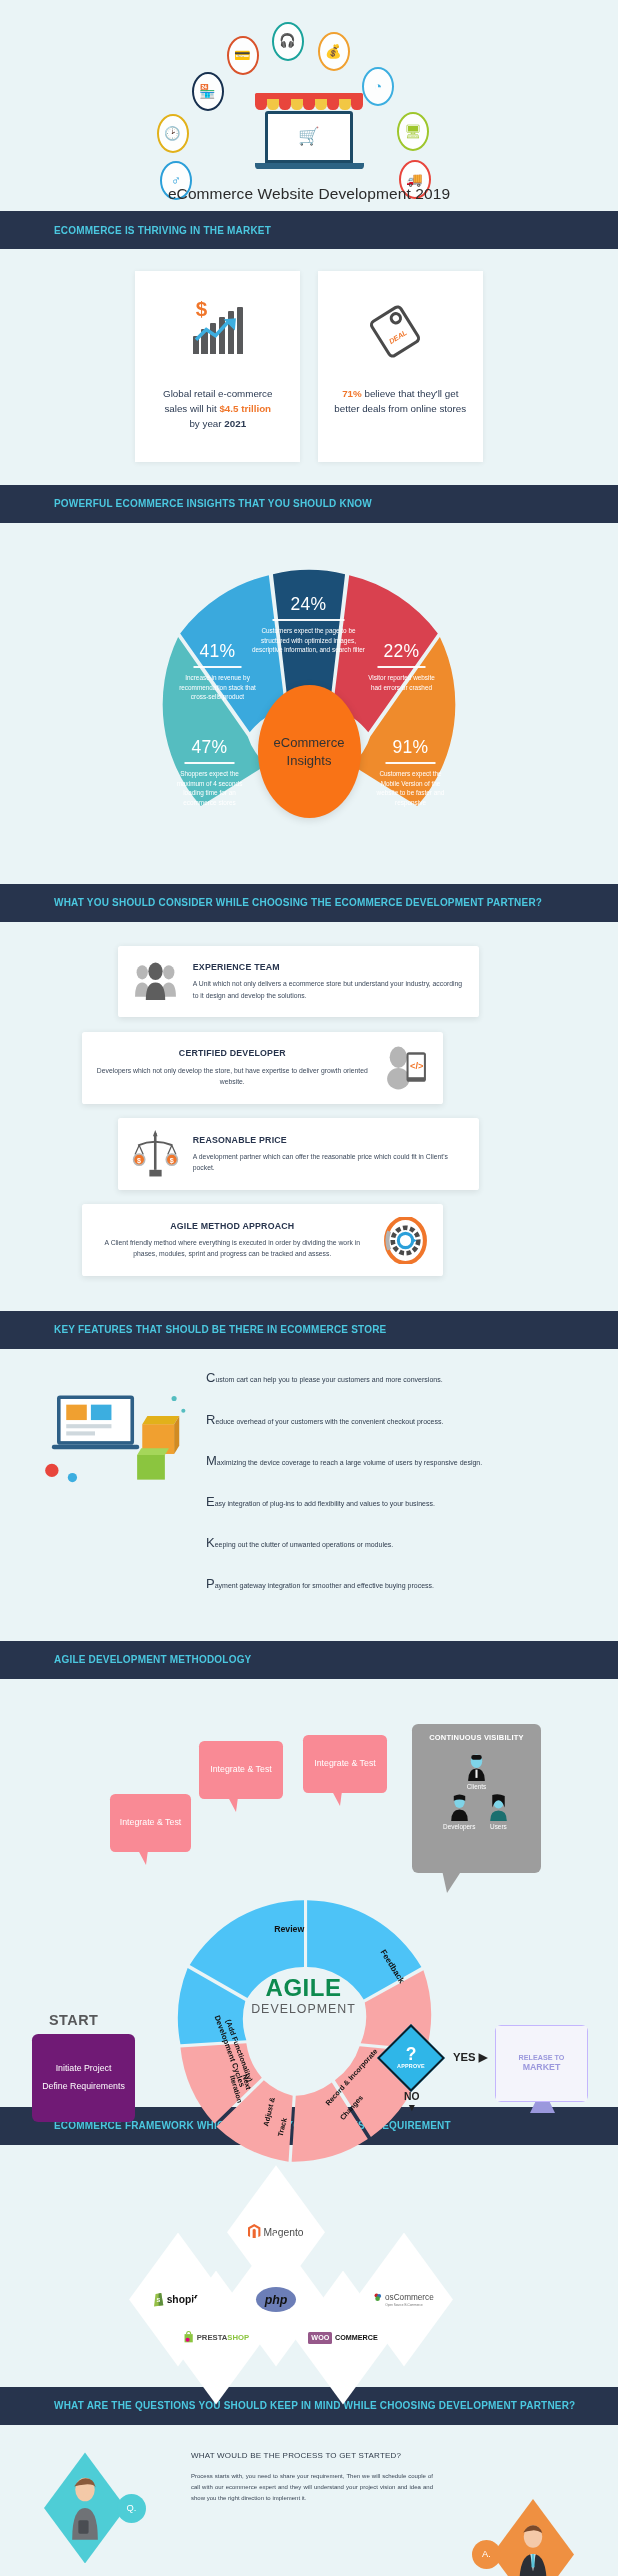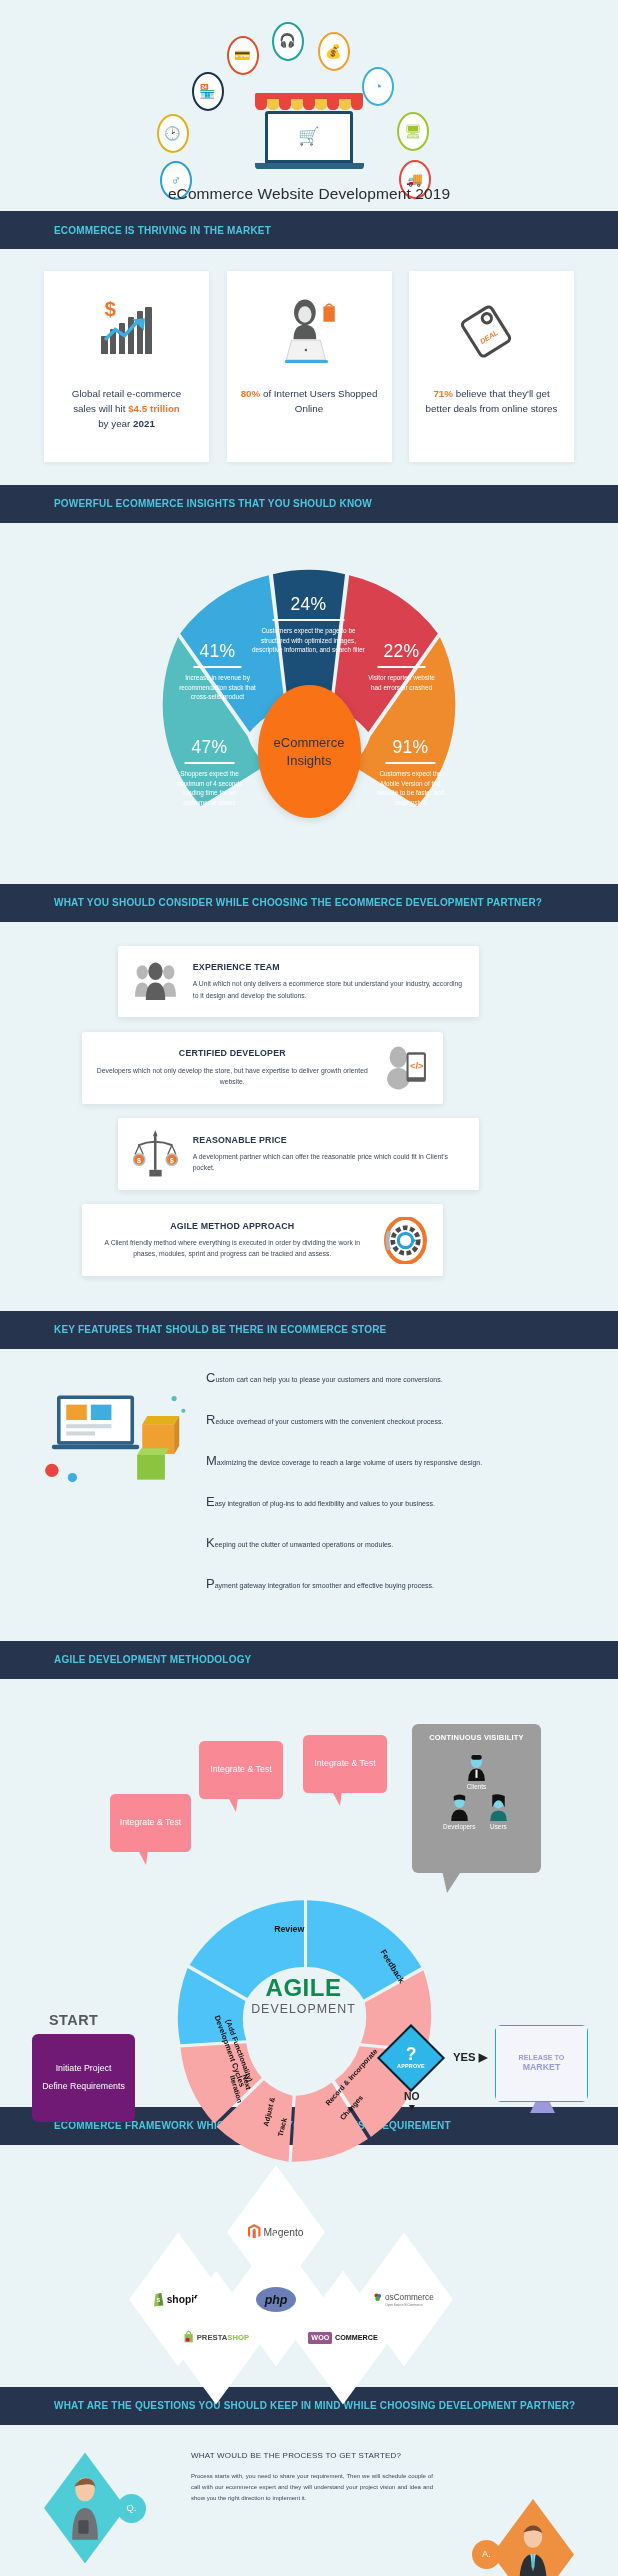--- a/index.html
+++ b/index.html
@@ -167,21 +167,21 @@
     background:#2fb6e8; border:2.6px solid #0a1f2b; transform: rotate(45deg);
     display:flex; align-items:center; justify-content:center;
   }
   .approve-in { transform: rotate(-45deg); color:#fff; text-align:center;}
   .approve-in .q { font-size: 17.5px; font-weight:700; line-height:.9;}
   .approve-in .t { font-size: 5.4px; font-weight:700; letter-spacing:0.2px;}
   .yes-label { position:absolute; left: 453px; top: 372px; font-size:11.3px; font-weight:700; color:#222;}
   .no-label { position:absolute; left: 404px; top: 412px; font-size:10.3px; font-weight:700; color:#222; text-align:center;}
   .monitor {
     position:absolute; left: 495px; top: 346px; width: 93px; height: 77px;
-    background:#14b8a6; border-radius: 6.2px; padding: 1px;
+    background:#c4b5fd; border-radius: 6.2px; padding: 1px;
   }
   .monitor .scr { width:100%; height:100%; background:#f4f4fb; border-radius:1.5px; display:flex; align-items:center; justify-content:center; text-align:center; font-size:7.2px; color:#9b98dd; font-weight:700; line-height:1.3;}
   .monitor-stand { position:absolute; left: 530px; top: 423px; width: 25px; height: 11.3px; background:#9b98dd; clip-path: polygon(22% 0,78% 0,100% 100%,0 100%);}
 
   
   .fw { position:relative; padding: 25px 0 31px; height: 242px;}
   .dia {
     position:absolute; width: 98px; height: 134px; background:#fff;
     clip-path: polygon(50% 0, 100% 50%, 50% 100%, 0 50%);
     display:flex; align-items:center; justify-content:center;
@@ -267,37 +267,20 @@
             <i style="height:47px"></i>
         </div>
       </div>
       <div class="s1-text">
         <span>Global retail e-commerce</span><br>
         <span>sales will hit </span><b>$4.5 trillion</b><br>
         <span>by year </span><span class="dk">2021</span>
       </div>
     </div>
 
-    <div class="s1-card">
-      <div class="s1-icon">
-        <svg width="62" height="67" viewBox="0 0 120 130">
-          <ellipse cx="52" cy="30" rx="21" ry="25" fill="#58595b"></ellipse>
-          <path d="M30 82 Q30 54 52 54 Q74 54 74 82 Z" fill="#58595b"></path>
-          <ellipse cx="52" cy="34" rx="13" ry="16" fill="#e8e8e8"></ellipse>
-          <rect x="88" y="18" width="22" height="30" fill="#f0762b"></rect>
-          <path d="M93 18 q6 -9 12 0" stroke="#f0762b" stroke-width="3" fill="none"></path>
-          <path d="M26 84 h56 l10 38 h-76 z" fill="#f2f2f2" stroke="#d6d6d6" stroke-width="2"></path>
-          <circle cx="54" cy="103" r="2.4" fill="#58595b"></circle>
-          <rect x="13" y="122" width="84" height="6" rx="3" fill="#3caee0"></rect>
-        </svg>
-      </div>
-      <div class="s1-text">
-        <b>80%</b><span> of Internet Users Shopped Online</span>
-      </div>
-    </div>
 
     <div class="s1-card">
       <div class="s1-icon">
         <svg width="67" height="67" viewBox="0 0 130 130">
           <g transform="rotate(-32 65 65)">
             <path d="M30 22 h50 a8 8 0 0 1 8 8 v62 a8 8 0 0 1 -8 8 h-50 a8 8 0 0 1 -8 -8 v-62 a8 8 0 0 1 8 -8 z" fill="none" stroke="#4a4a4a" stroke-width="6"></path>
             <circle cx="70" cy="40" r="9" fill="none" stroke="#4a4a4a" stroke-width="6"></circle>
             <text x="35" y="78" font-size="14" fill="#f0762b" font-family="Liberation Sans" font-style="italic" font-weight="bold">DEAL</text>
           </g>
         </svg>

